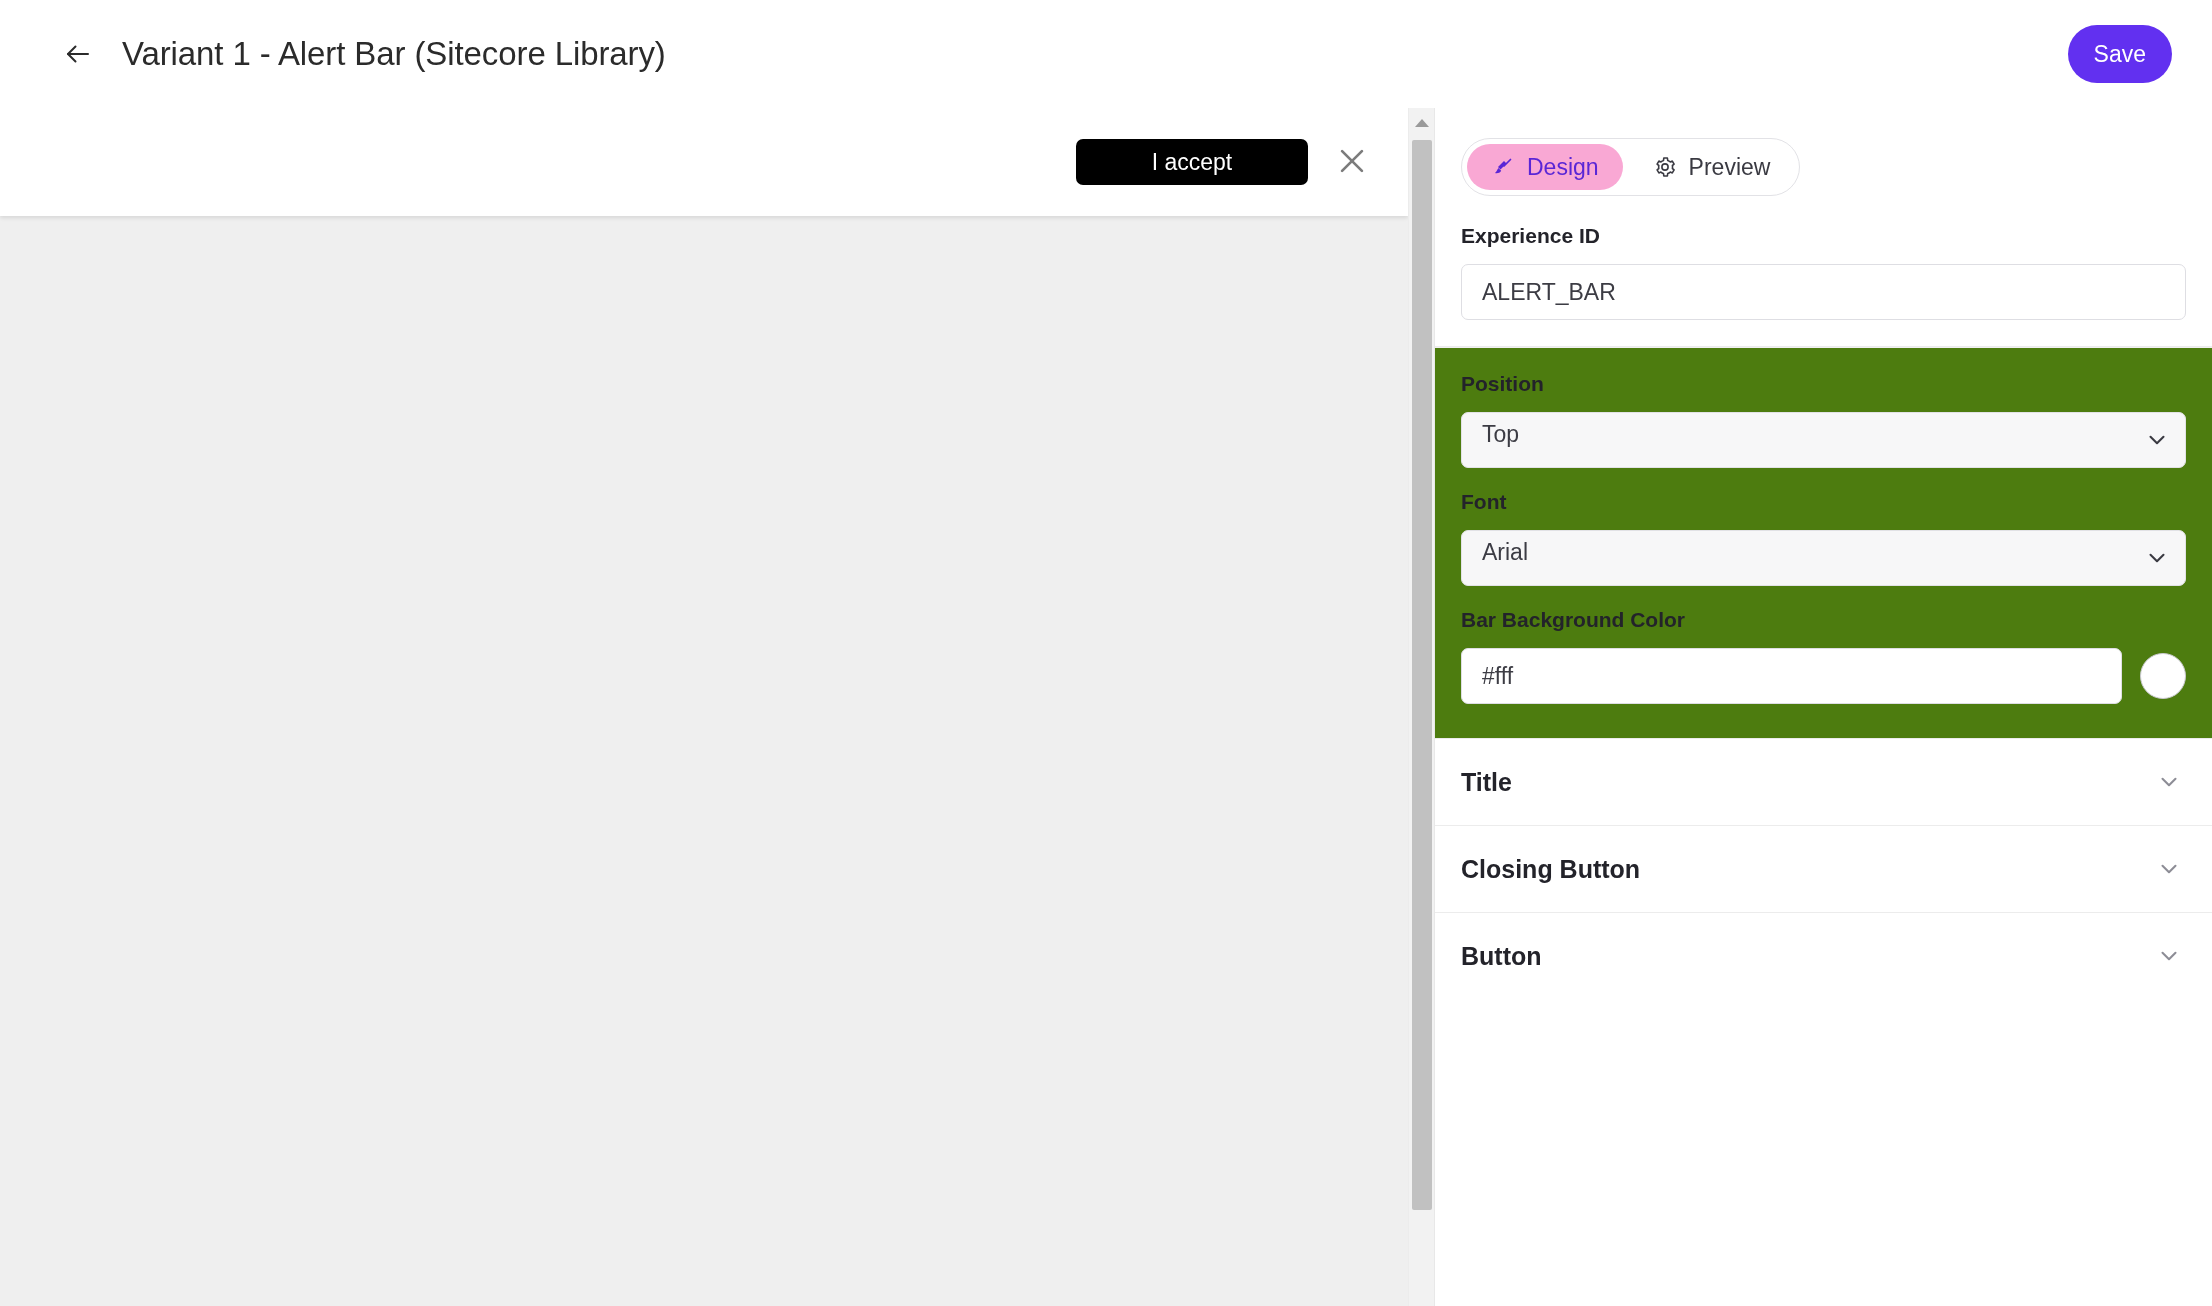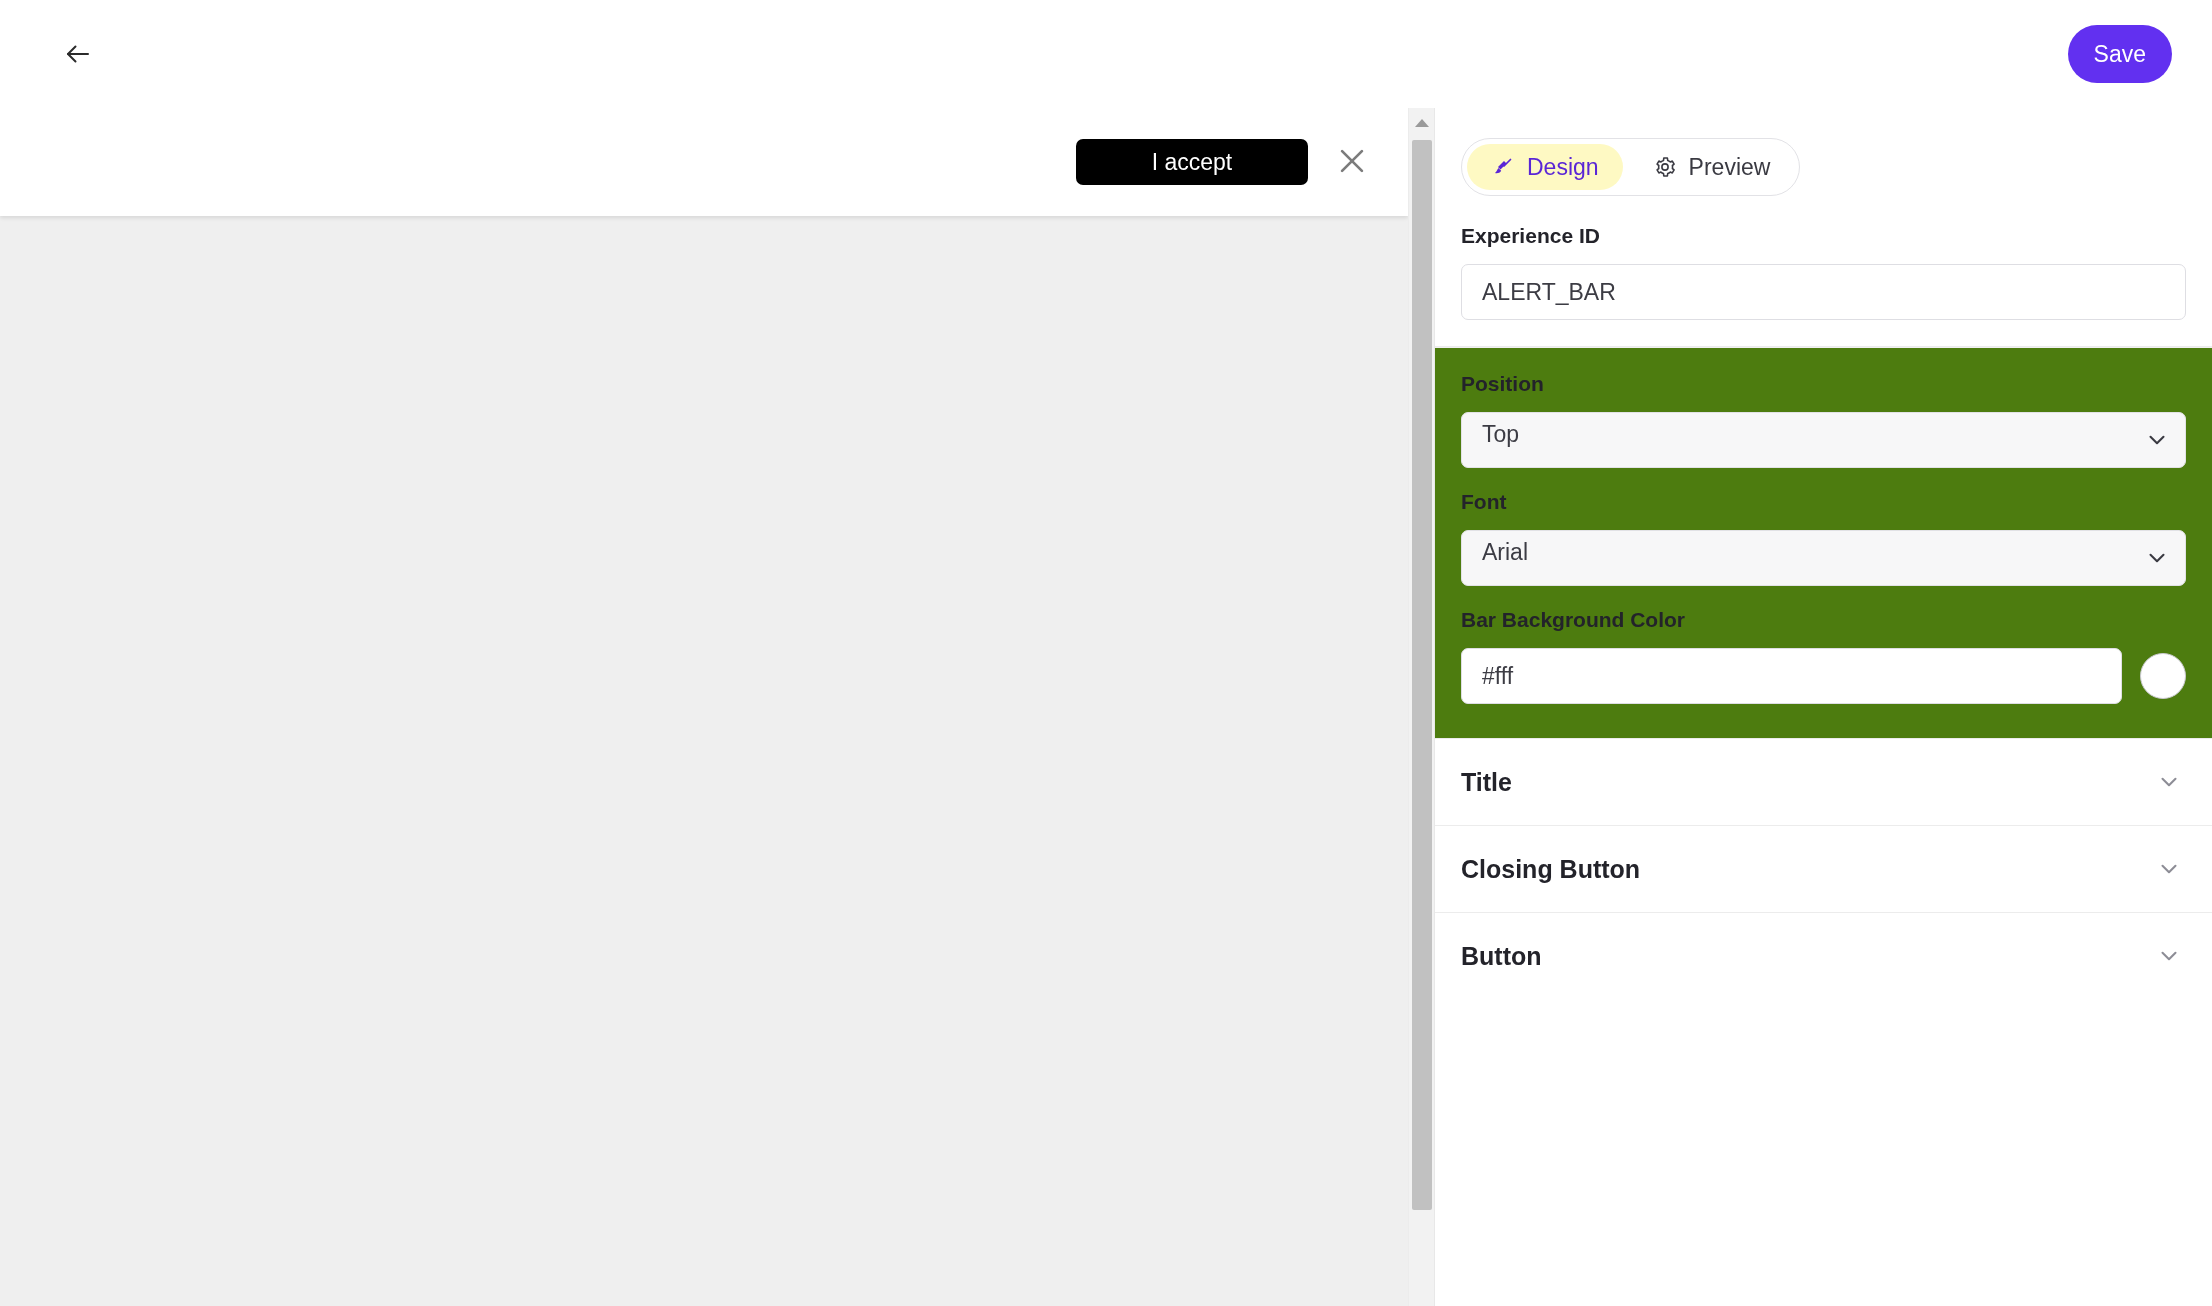--- a/index.html
+++ b/index.html
@@ -241,21 +241,21 @@
     border: none;
     border-radius: 23px;
     background: transparent;
     font-family: "Liberation Sans", sans-serif;
     font-size: 23px;
     color: #3a3a42;
     cursor: pointer;
     white-space: nowrap;
   }
   .tab.active {
-    background: #fef9c3;
+    background: #f9a8d4;
     color: #5a26d6;
   }
   .tab .tab-icon { display: inline-flex; align-items: center; }
 
   .field-block { padding: 28px 26px 26px 26px; }
 
   .field-label {
     display: block;
     font-size: 21px;
     font-weight: bold;
@@ -358,20 +358,21 @@
 
     <button class="back-btn">
       <span>
         <svg width="30" height="30" viewBox="0 0 24 24" fill="none" stroke="currentColor" stroke-width="1.6" stroke-linecap="round" stroke-linejoin="round">
           <line x1="20" y1="12" x2="4" y2="12"></line>
           <polyline points="10,6 4,12 10,18"></polyline>
         </svg>
       </span>
     </button>
 
+    <h1 class="page-title">Variant 1 - Alert Bar (Sitecore Library)</h1>
 
     <div class="topbar-spacer"></div>
 
 
     <button class="save-btn">Save</button>
   </div>
 
   <div class="body">
 
     <div class="canvas-wrap">

